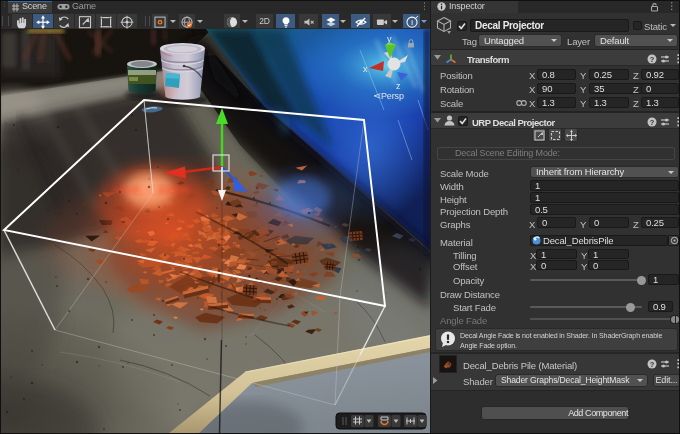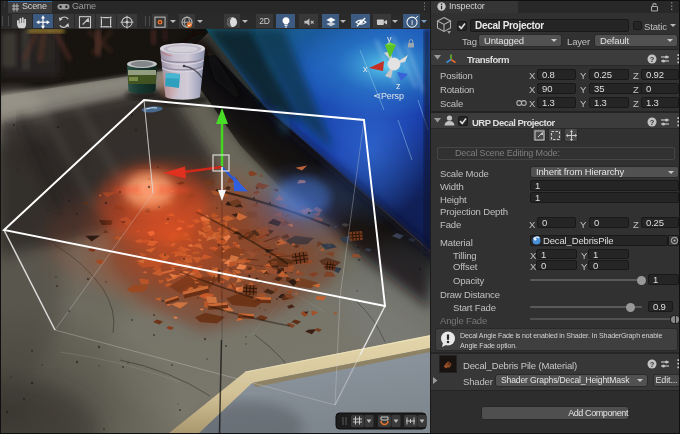--- a/index.html
+++ b/index.html
@@ -1107,21 +1107,22 @@
       </svg>
       <div style="position:absolute;left:6px;top:147px;width:238px;height:13px;border:1px solid #454545;border-radius:2px;box-sizing:border-box;color:#7e7e7e;font-size:9px;line-height:11px;padding-left:17px">Decal Scene Editing Mode:</div>
       <div style="position:absolute;left:9px;top:168px;color:#c0c0c0;font-size:9.5px;white-space:nowrap">Scale Mode</div>
       <div style="position:absolute;left:99px;top:166px;width:149px;height:12px;background:#515151;border:1px solid #2a2a2a;border-radius:3px;box-sizing:border-box;color:#e2e2e2;font-size:9.5px;line-height:10px;padding-left:5px;white-space:nowrap;overflow:hidden">Inherit from Hierarchy</div>
       <div style="position:absolute;left:237px;top:170.5px;width:0;height:0;border-left:3.0px solid transparent;border-right:3.0px solid transparent;border-top:3.7199999999999998px solid #c8c8c8"></div>
       <div style="position:absolute;left:9px;top:181px;color:#c0c0c0;font-size:9.5px;white-space:nowrap">Width</div>
       <div style="position:absolute;left:99px;top:180px;width:149px;height:11px;background:#252525;border:1px solid #191919;border-radius:2px;box-sizing:border-box;color:#dedede;font-size:9.5px;line-height:10px;padding-left:4px;white-space:nowrap">1</div>
       <div style="position:absolute;left:9px;top:194px;color:#c0c0c0;font-size:9.5px;white-space:nowrap">Height</div>
       <div style="position:absolute;left:99px;top:192px;width:149px;height:11px;background:#252525;border:1px solid #191919;border-radius:2px;box-sizing:border-box;color:#dedede;font-size:9.5px;line-height:10px;padding-left:4px;white-space:nowrap">1</div>
       <div style="position:absolute;left:9px;top:206px;color:#c0c0c0;font-size:9.5px;white-space:nowrap">Projection Depth</div>
-      <div style="position:absolute;left:9px;top:219px;color:#c0c0c0;font-size:9.5px;white-space:nowrap">Fade</div>
+      <div style="position:absolute;left:99px;top:204px;width:149px;height:11px;background:#252525;border:1px solid #191919;border-radius:2px;box-sizing:border-box;color:#dedede;font-size:9.5px;line-height:10px;padding-left:4px;white-space:nowrap">0.5</div>
+      <div style="position:absolute;left:9px;top:219px;color:#c0c0c0;font-size:9.5px;white-space:nowrap">Graphs</div>
       <div style="position:absolute;left:98px;top:219px;color:#c0c0c0;font-size:9.5px;white-space:nowrap">X</div>
       <div style="position:absolute;left:106px;top:217px;width:39px;height:11px;background:#252525;border:1px solid #191919;border-radius:2px;box-sizing:border-box;color:#dedede;font-size:9.5px;line-height:10px;padding-left:4px;white-space:nowrap">0</div>
       <div style="position:absolute;left:149px;top:219px;color:#c0c0c0;font-size:9.5px;white-space:nowrap">Y</div>
       <div style="position:absolute;left:158px;top:217px;width:40px;height:11px;background:#252525;border:1px solid #191919;border-radius:2px;box-sizing:border-box;color:#dedede;font-size:9.5px;line-height:10px;padding-left:4px;white-space:nowrap">0</div>
       <div style="position:absolute;left:202px;top:219px;color:#c0c0c0;font-size:9.5px;white-space:nowrap">Z</div>
       <div style="position:absolute;left:210px;top:217px;width:38px;height:11px;background:#252525;border:1px solid #191919;border-radius:2px;box-sizing:border-box;color:#dedede;font-size:9.5px;line-height:10px;padding-left:4px;white-space:nowrap">0.25</div>
       <div style="position:absolute;left:9px;top:237px;color:#c0c0c0;font-size:9.5px;white-space:nowrap">Material</div>
       <div style="position:absolute;left:99px;top:235px;width:138px;height:11px;background:#252525;border:1px solid #191919;border-radius:2px;box-sizing:border-box;color:#dedede;font-size:9.5px;line-height:10px;padding-left:12px;white-space:nowrap"><span style="color:#dedede">Decal_DebrisPile</span></div>
       <svg width="9" height="9" viewBox="0 0 9 9" style="position:absolute;left:101px;top:236px" xmlns="http://www.w3.org/2000/svg">
         <circle cx="4.5" cy="4.5" r="4" fill="#4a90d8"></circle>

